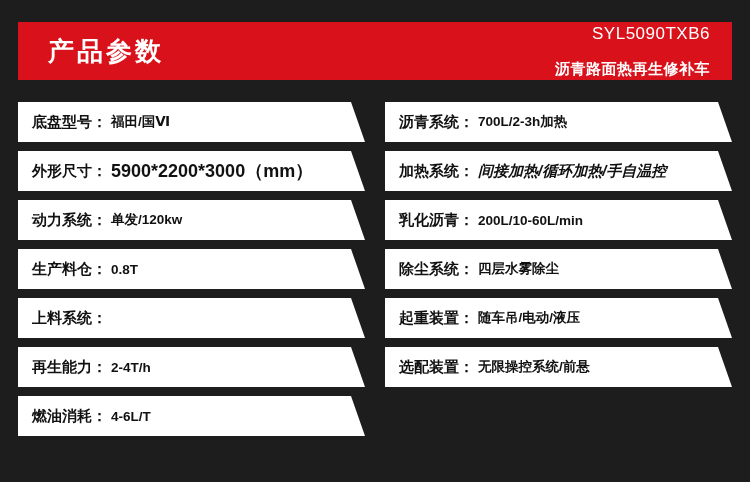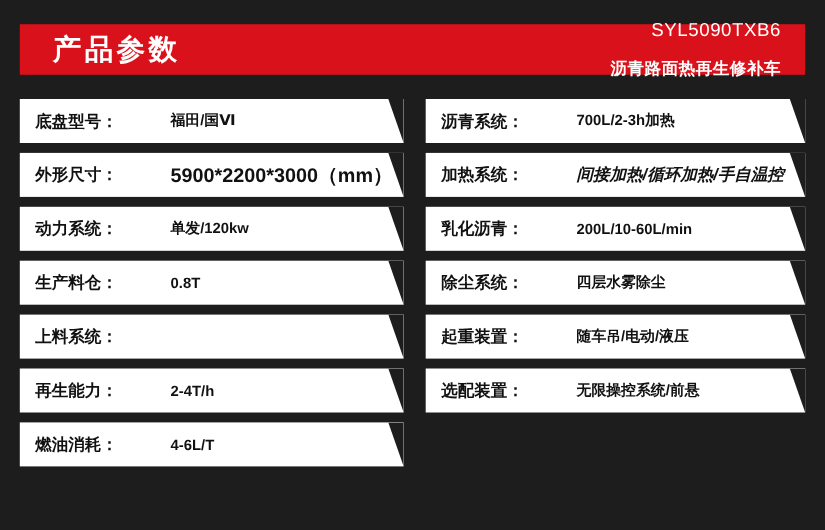--- a/index.html
+++ b/index.html
@@ -18,21 +18,21 @@
     width: 750px;
     height: 482px;
     background: #1d1d1d;
     box-sizing: border-box;
     padding: 0;
   }
   
   .header {
     position: relative;
     margin: 22px 18px 0 18px;
-    height: 46px;
+    height: 58px;
     background: #d8111a;
     display: flex;
     align-items: center;
     justify-content: space-between;
     padding: 0 22px 0 30px;
     box-sizing: border-box;
   }
   .header-title {
     color: #ffffff;
     font-size: 26px;
@@ -70,21 +70,20 @@
   .spec-row {
     background: #ffffff;
     height: 40px;
     margin-bottom: 9px;
     display: flex;
     align-items: center;
     padding: 0 10px 0 14px;
     box-sizing: border-box;
     position: relative;
     overflow: hidden;
-    gap: 28px;
   }
   .spec-row::after {
     content: "";
     position: absolute;
     right: 0;
     top: 0;
     width: 0;
     height: 0;
     border-top: 40px solid #1d1d1d;
     border-left: 14px solid transparent;
@@ -93,21 +92,21 @@
     color: #111111;
     font-size: 15px;
     font-weight: bold;
     white-space: nowrap;
   }
   .spec-value {
     color: #111111;
     font-size: 13.5px;
     font-weight: bold;
     white-space: nowrap;
-    margin-left: 20px;
+    margin-left: 4px;
   }
   .spec-row.small .spec-value {
     font-size: 18px;
   }
   .spec-row.tiny .spec-value {
     font-size: 15px;
     font-style: italic;
   }
 </style>
 </head>

